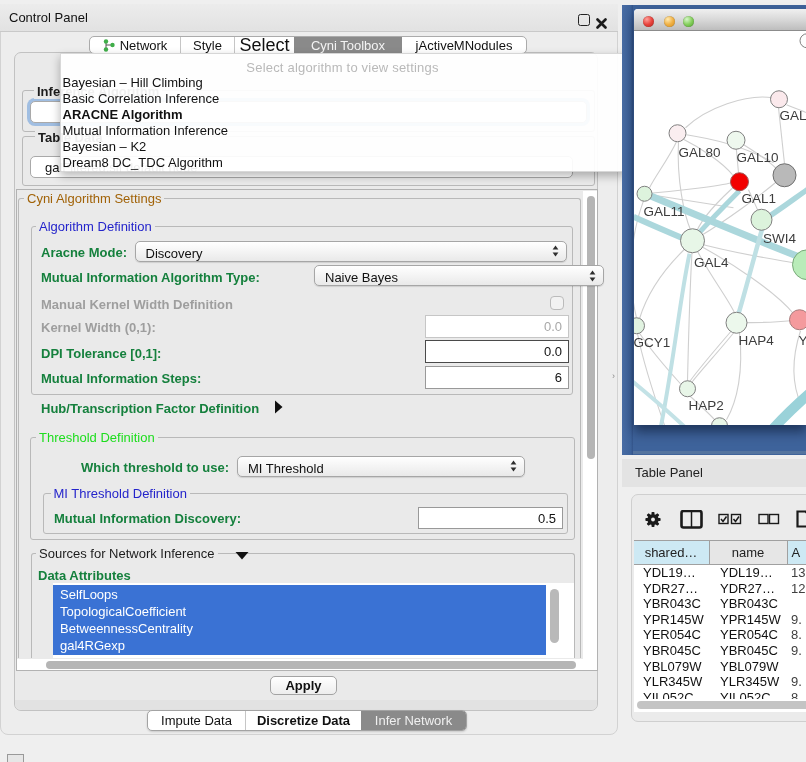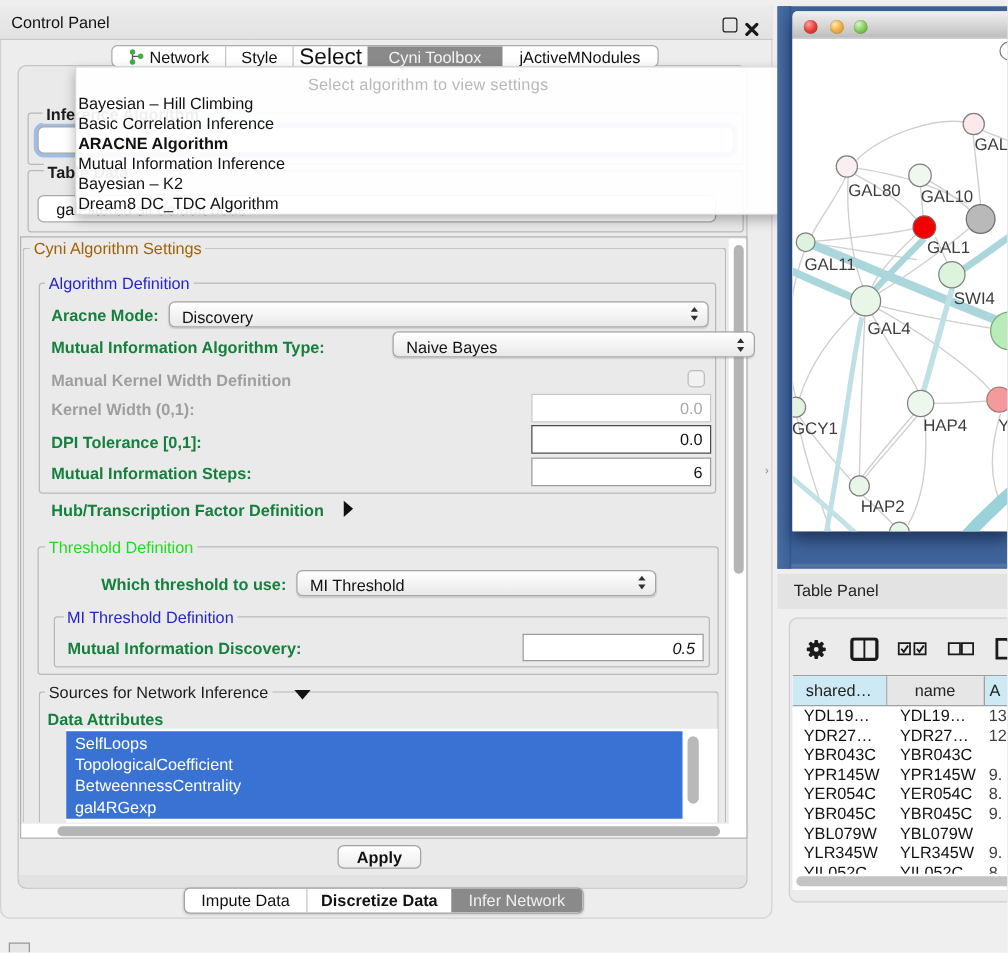--- a/index.html
+++ b/index.html
@@ -133,21 +133,21 @@
           <path d="M3.5 0.5 L6.4 4.4 L0.6 4.4 Z" fill="#2e2e2e"></path>
           <path d="M3.5 11.5 L0.6 7.6 L6.4 7.6 Z" fill="#2e2e2e"></path>
         </svg>
       </span>
 </div>
 
 <div class="group" style="left:43px;top:493px;width:525px;height:40.5px;"></div>
 <div class="glabel" style="left:50.5px;top:487px;color:#2424cb;">MI Threshold Definition</div>
 
 <span class="abs blab" style="left:54px;top:511px;">Mutual Information Discovery:</span>
-<div class="tfield" style="left:418px;top:506.5px;width:145px;height:22px;font-style:italic;">0.5</div>
+<div class="tfield" style="left:418px;top:506.5px;width:145px;height:22px;">0.5</div>
 
 <div class="group" style="left:31px;top:553px;width:543.5px;height:105px;border-bottom:none;border-radius:3px 3px 0 0;"></div>
 <div class="glabel" style="left:36px;top:547px;color:#1c1c1c;font-size:13px;">Sources for Network Inference</div>
 <svg class="abs" style="left:235px;top:551px;" width="14" height="9" viewBox="0 0 14 9">
       <path d="M0.5 1 L13.5 1 L7 8.5 Z" fill="#111"></path>
     </svg>
 
 <span class="abs blab" style="left:38px;top:568px;">Data Attributes</span>
 
 <div class="abs" style="left:52.5px;top:583px;width:521.5px;height:75px;background:#fff;"></div>

